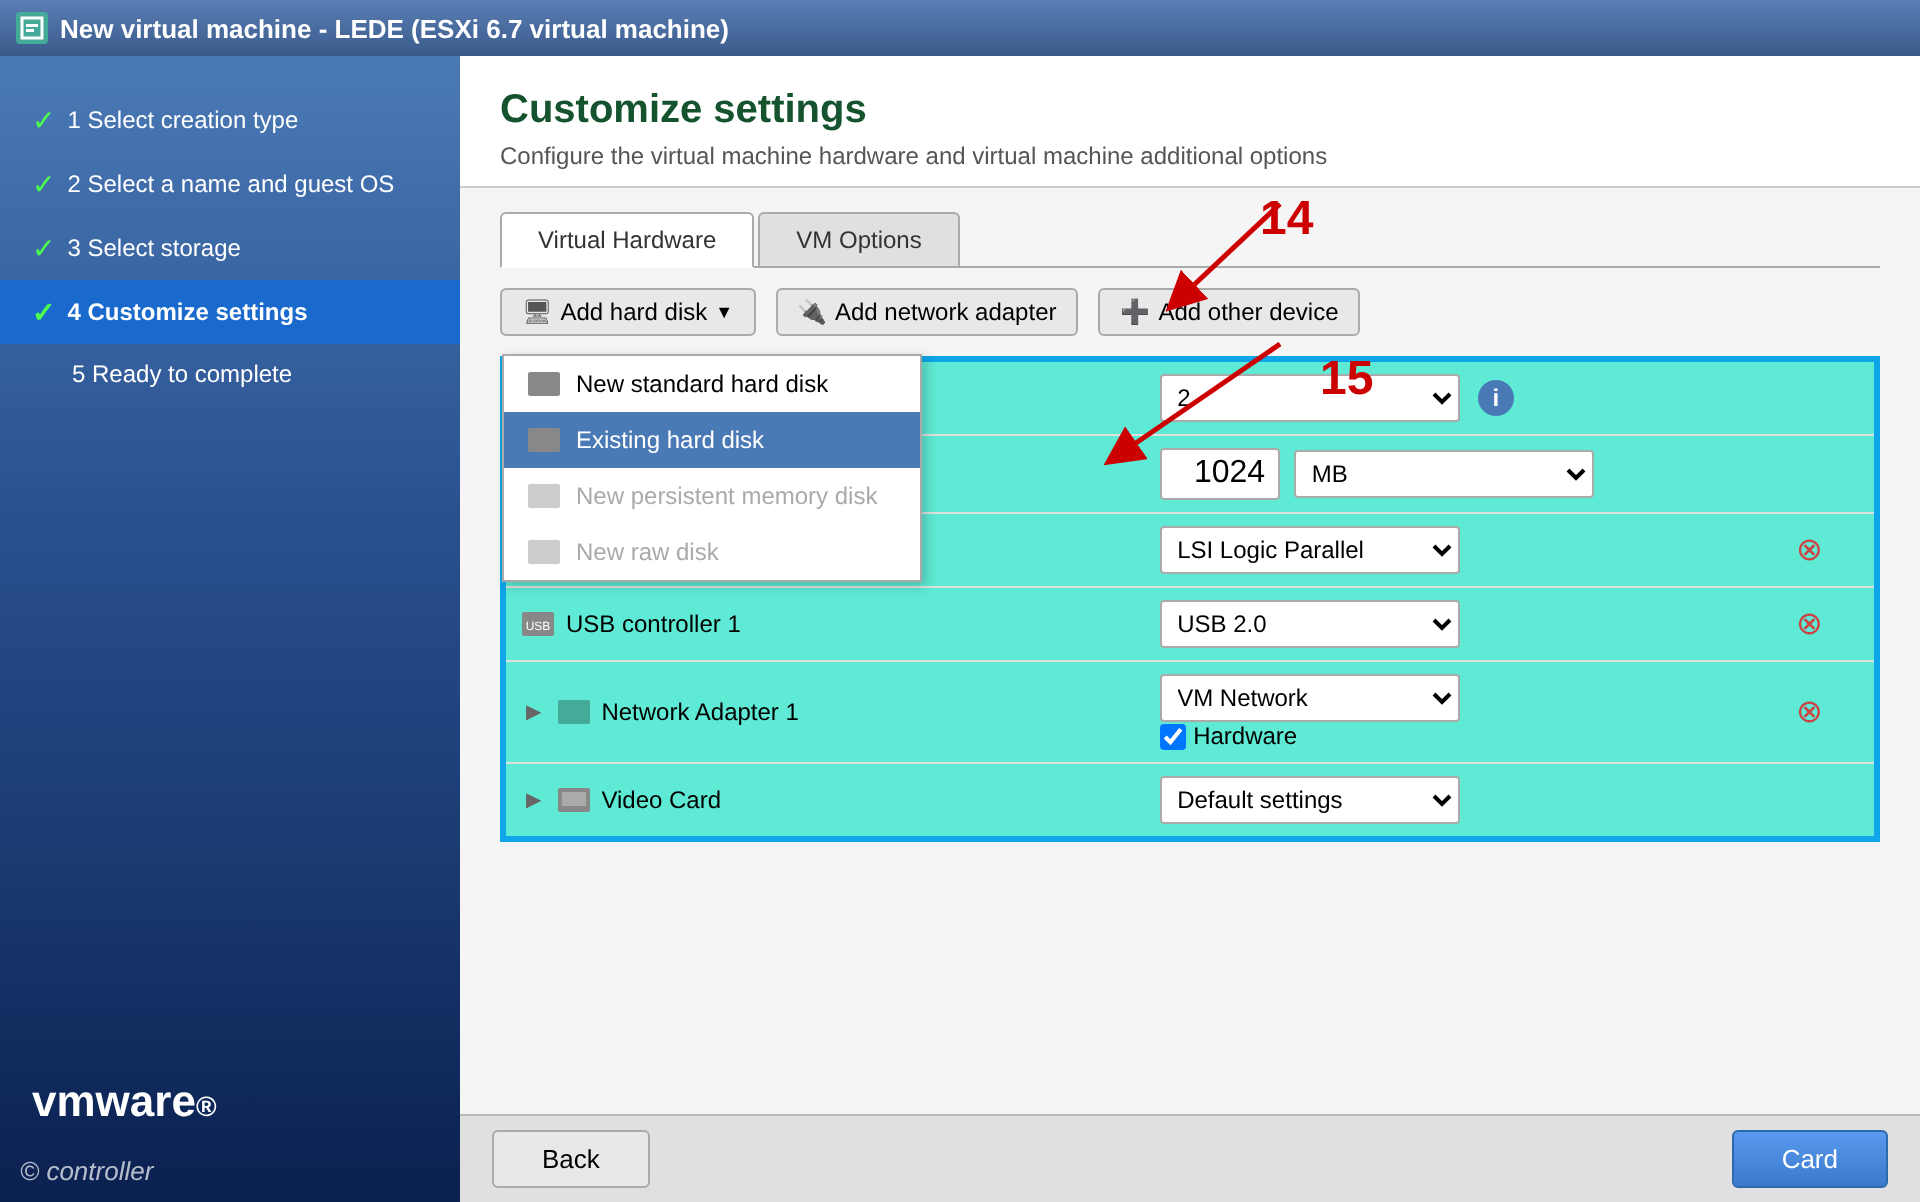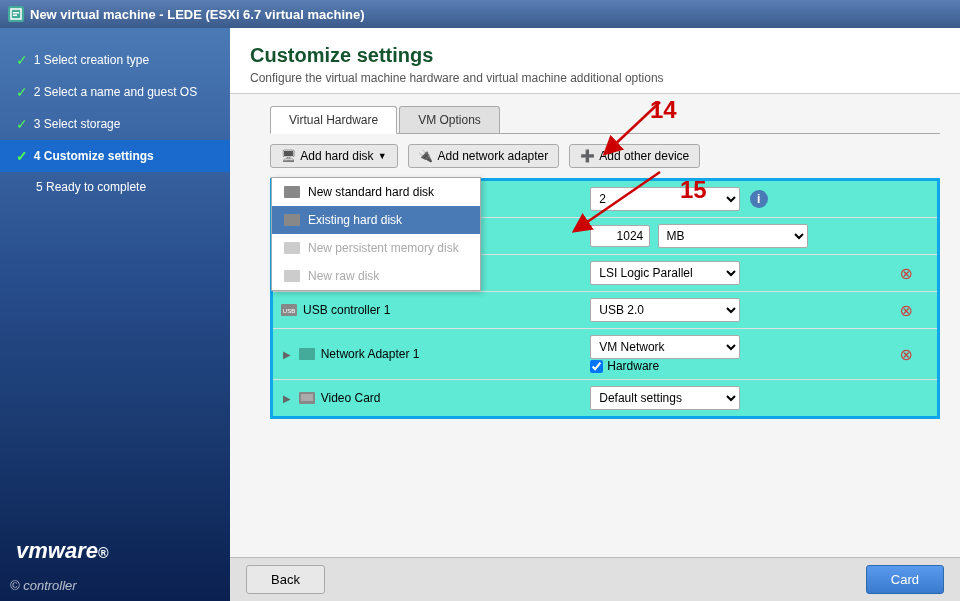--- a/index.html
+++ b/index.html
@@ -43,21 +43,20 @@
       font-weight: bold;
     }
     .sidebar-item .check { color: #4dff4d; font-size: 14px; }
 
     .vmware-logo {
       margin-top: auto;
       padding: 20px 16px;
       color: white;
       font-size: 28px;
       font-weight: bold;
-      font-style: italic;
     }
     .vmware-logo span { color: #f90; }
 
     
     .content {
       flex: 1;
       background: #f5f5f5;
       display: flex;
       flex-direction: column;
     }
@@ -69,21 +68,20 @@
     }
     .content-header h1 { font-size: 20px; color: #14532d; margin-bottom: 4px; }
     .content-header p { font-size: 12px; color: #555; }
 
     .content-body {
       flex: 1;
       padding: 12px 20px;
       background: #f5f5f5;
       position: relative;
       overflow: hidden;
-      margin-left: 20px;
     }
 
     
     .tabs { display: flex; margin-bottom: 10px; border-bottom: 1px solid #aaa; }
     .tab {
       padding: 6px 18px;
       background: #e0e0e0;
       border: 1px solid #aaa;
       border-bottom: none;
       cursor: pointer;
@@ -158,21 +156,21 @@
       border-radius: 2px;
       font-size: 12px;
       background: white;
       min-width: 150px;
     }
 
     .hw-input {
       padding: 3px 6px;
       border: 1px solid #aaa;
       border-radius: 2px;
-      font-size: 12px;
+      font-size: 16px;
       width: 60px;
       text-align: right;
     }
 
     .expand-btn {
       background: none;
       border: none;
       cursor: pointer;
       color: #666;
       padding: 0 2px;

